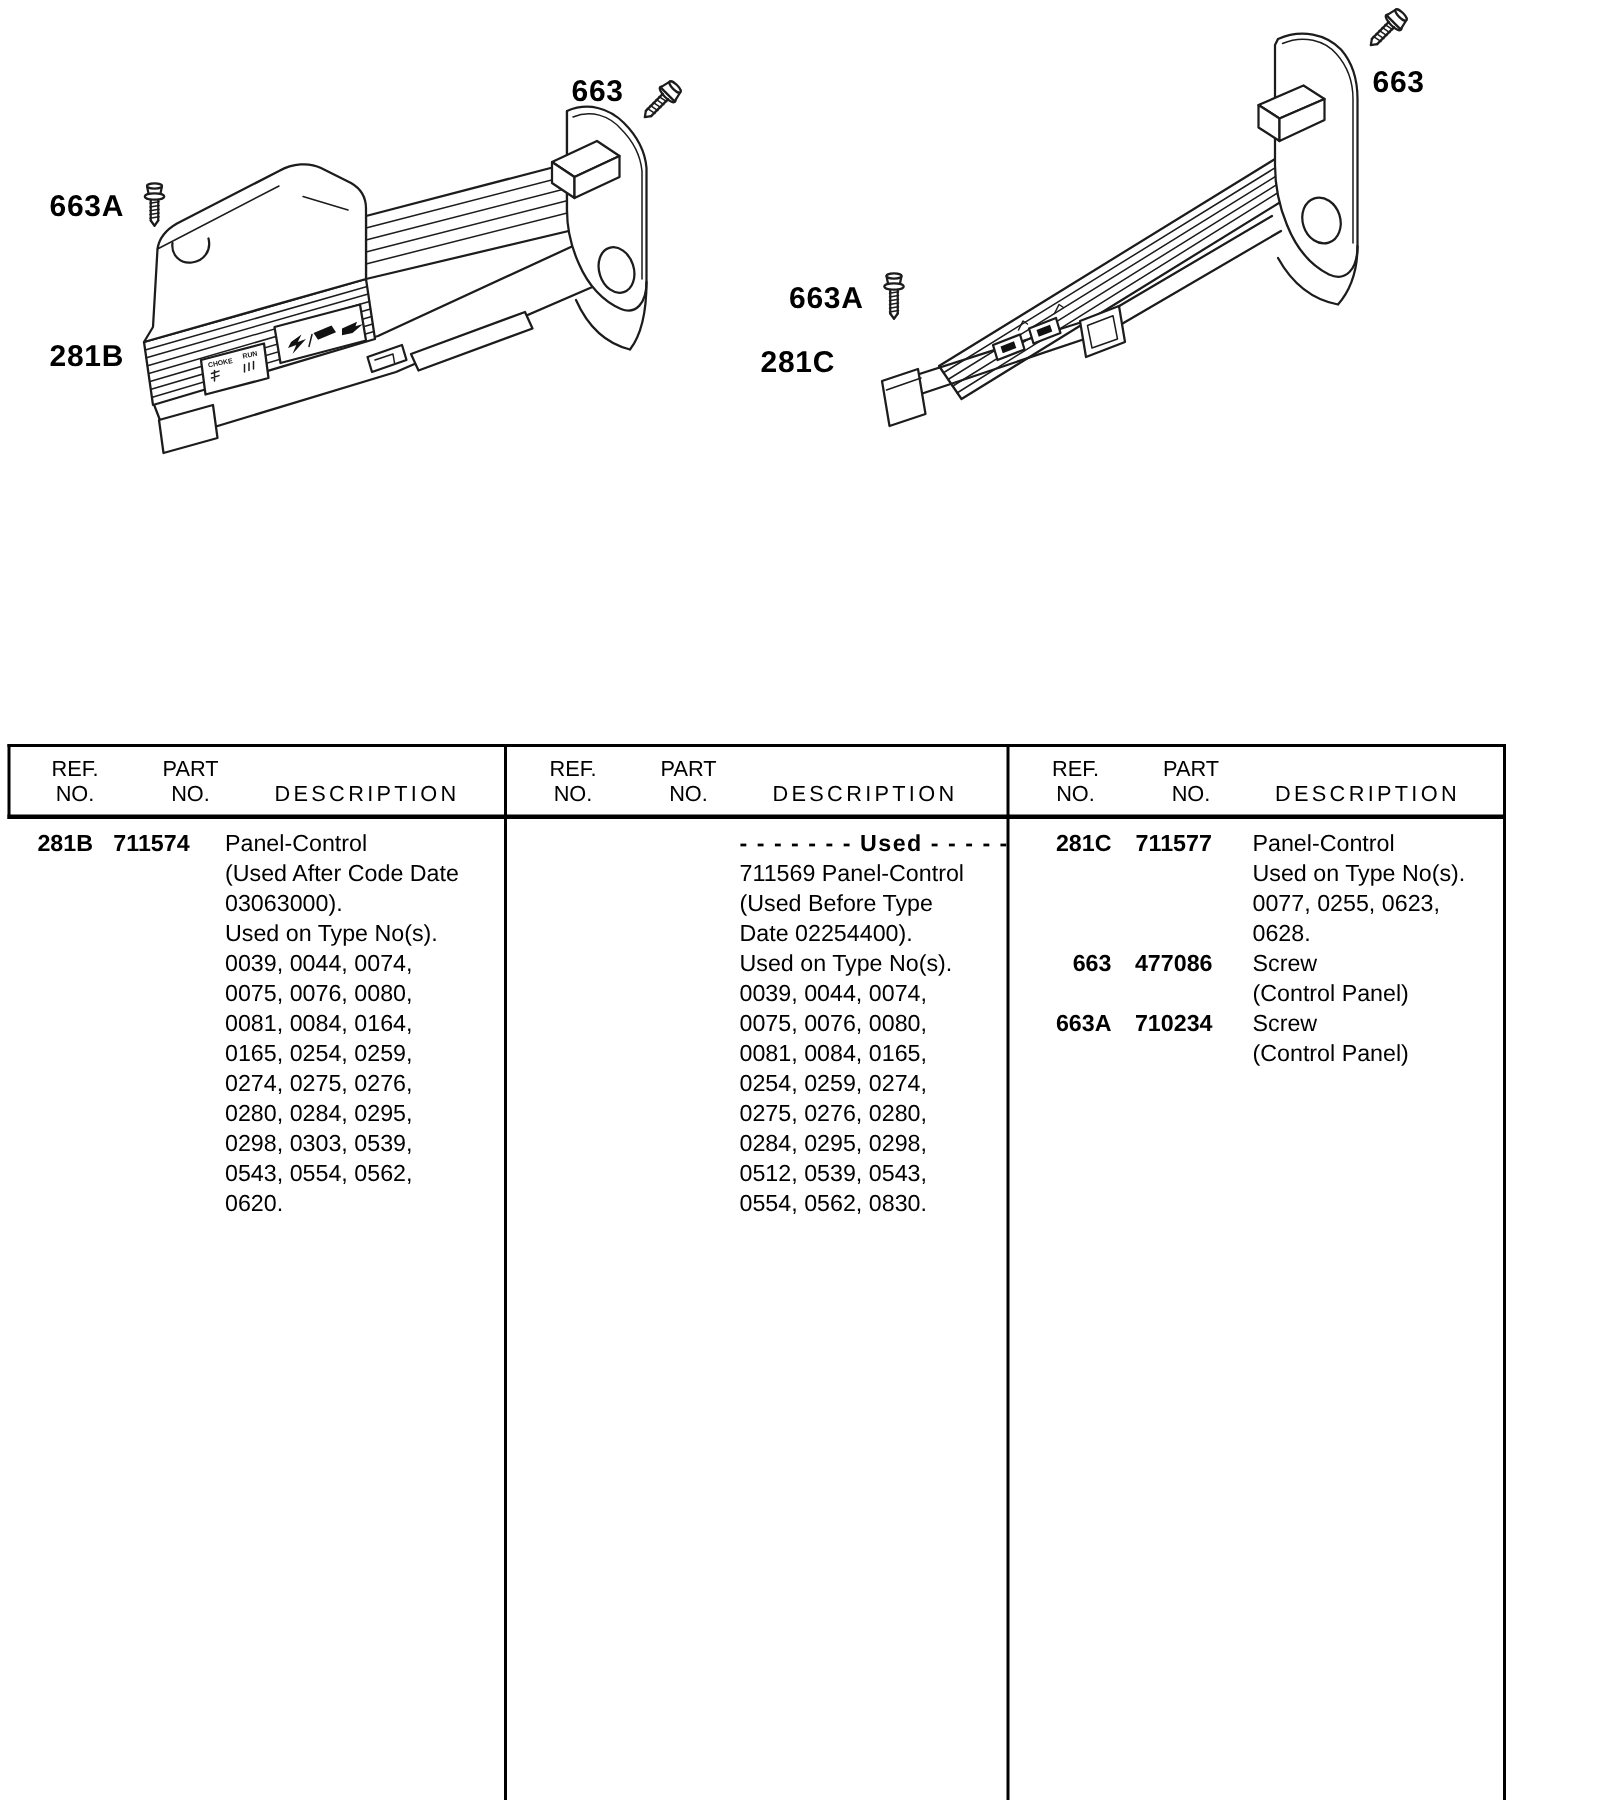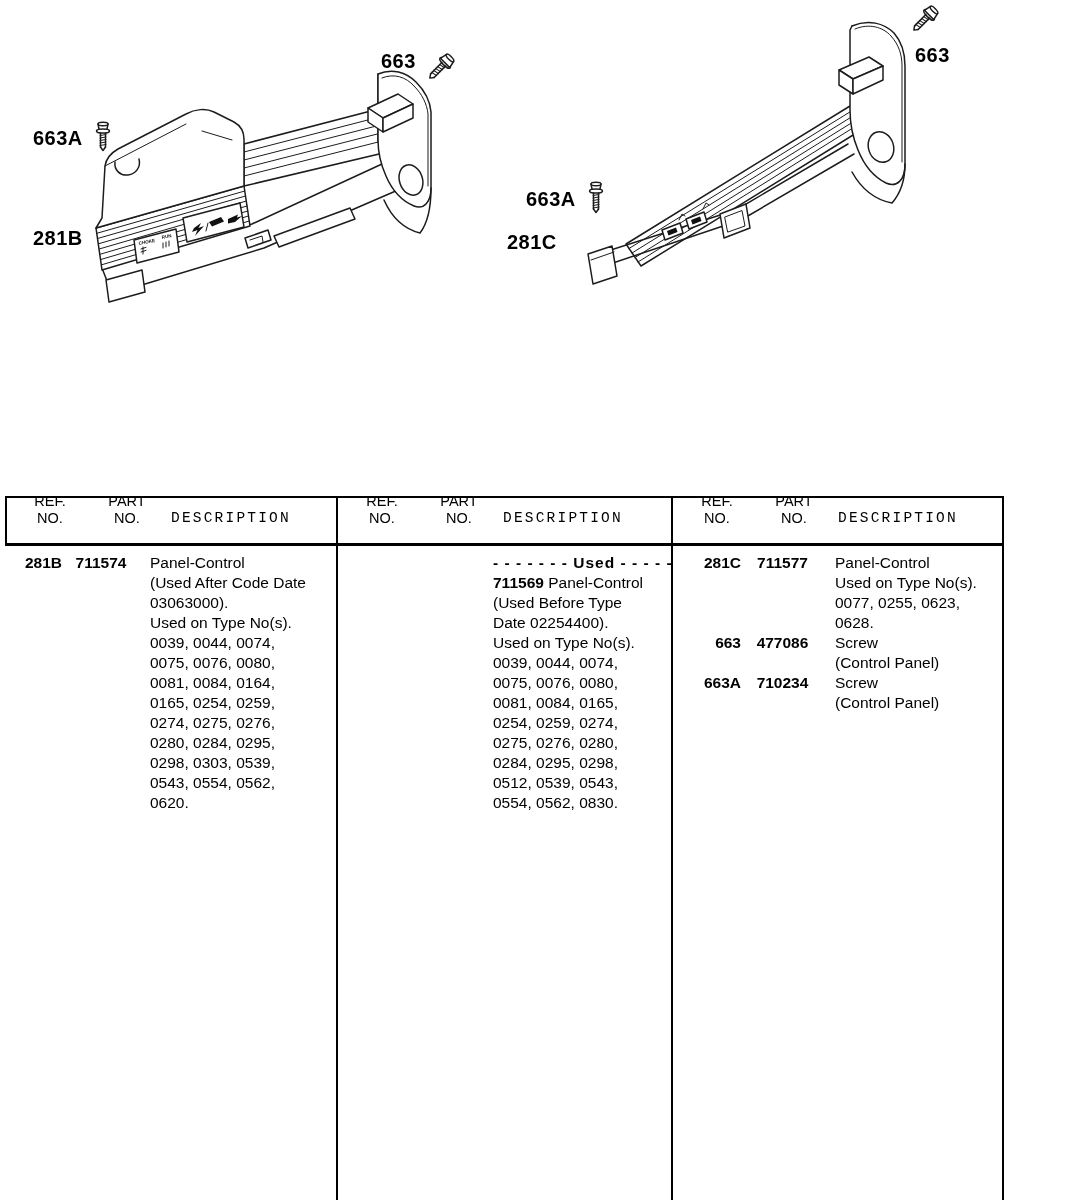--- a/index.html
+++ b/index.html
@@ -8,36 +8,36 @@
     background:#ffffff;color:#000;
     font-family:"Liberation Sans", sans-serif;
   }
   .abs{position:absolute;}
   
   .lbl{position:absolute;font-weight:bold;font-size:20px;letter-spacing:.5px;white-space:nowrap;}
   
   .rule{position:absolute;background:#000;}
   
   .sec-header{position:absolute;top:498px;height:45px;display:flex;align-items:flex-end;
-              padding-bottom:16px;box-sizing:border-box;font-size:14.5px;line-height:17px;}
+              padding-bottom:4px;box-sizing:border-box;font-size:14.5px;line-height:17px;}
   .h-col{text-align:center;}
   .h-ref{width:90px;}
   .h-part{width:64px;margin-top:13px;}
-  .h-desc{margin-left:12px;letter-spacing:2.2px;font-family:Liberation Mono, monospace;}
+  .h-desc{margin-left:24px;letter-spacing:2.2px;}
   
   .sec-body{position:absolute;top:553px;font-size:15.5px;line-height:20px;}
   .row{display:flex;align-items:flex-start;}
   .c-ref{font-weight:bold;text-align:right;white-space:nowrap;}
   .c-part{font-weight:bold;text-align:center;white-space:nowrap;}
   .c-desc{white-space:nowrap;}
   .sec1 .c-ref{width:57px;} .sec1 .c-part{width:78px;} .sec1 .c-desc{margin-left:10px;}
   .sec3 .c-ref{width:69px;} .sec3 .c-part{width:83px;} .sec3 .c-desc{margin-left:11px;}
   .sec2-body{padding-left:156px;}
   .note-line{font-weight:bold;letter-spacing:1px;white-space:nowrap;}
-  .b{font-weight:bold;}
+  .b{font-weight:normal;}
   
   .ln{stroke:#1c1c1c;stroke-width:1.5;fill:none;stroke-linejoin:round;stroke-linecap:round;}
   .thin{stroke:#1c1c1c;stroke-width:1;fill:none;stroke-linejoin:round;stroke-linecap:round;}
   .fw{fill:#ffffff;stroke:#1c1c1c;stroke-width:1.5;stroke-linejoin:round;}
   .fb{fill:#111;stroke:none;}
   .tiny{font-size:4.6px;font-weight:bold;fill:#111;font-family:"Liberation Sans",sans-serif;}
 </style>
 </head>
 <body>
 

